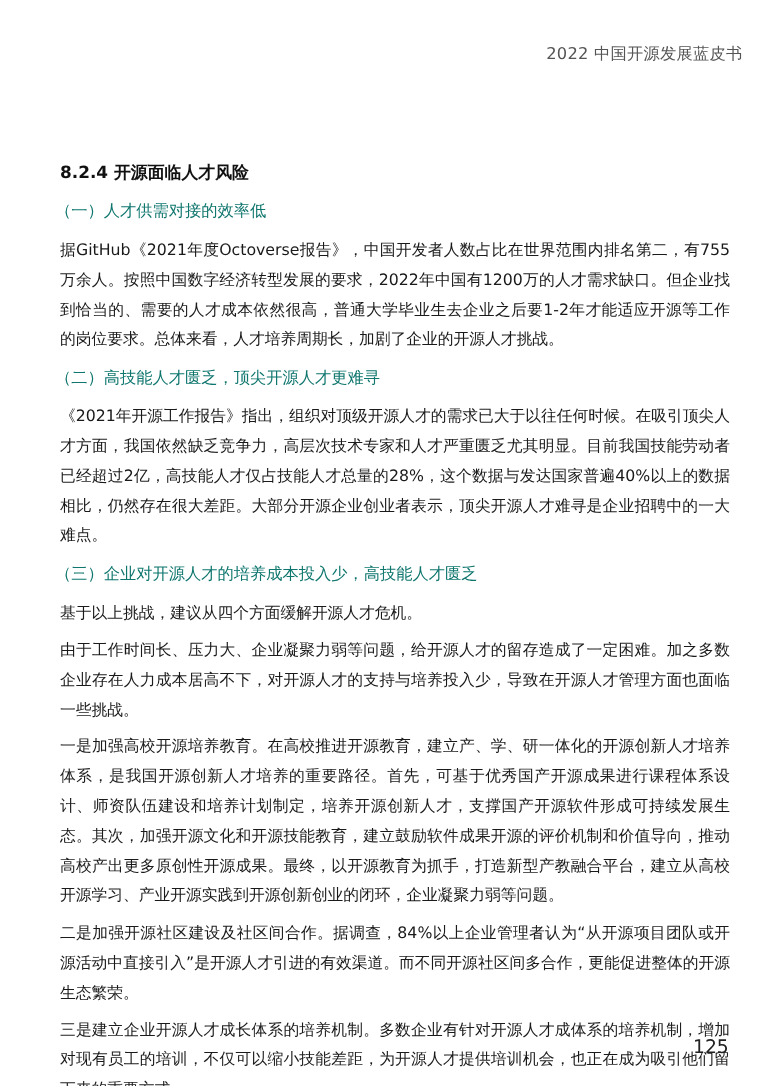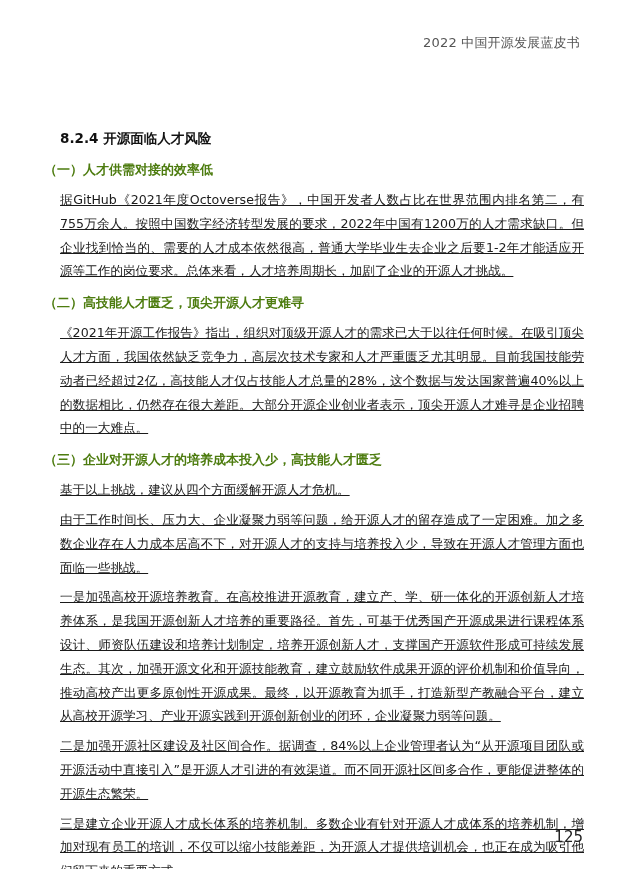--- a/index.html
+++ b/index.html
@@ -11,53 +11,52 @@
       width: 623px;
       height: 869px;
       position: relative;
       overflow: hidden;
       font-family: "DejaVu Sans", "Liberation Sans", sans-serif;
       color: #1a1a1a;
     }
     .running-header {
       position: absolute;
       top: 34px;
-      right: 43px;
+      right: 29px;
       font-size: 13px;
       color: #555555;
       letter-spacing: 0.2px;
     }
     .content {
       position: absolute;
       left: 44px;
       top: 128px;
       width: 540px;
     }
     .section-title {
       font-size: 13.5px;
       font-weight: bold;
       color: #111111;
-      margin: 0 0 12px 16px;
+      margin: 0 0 12px 4px;
       line-height: 20px;
     }
     .subsection-title {
       font-size: 13px;
-      font-weight: bold;
-      color: #4d7c0f;
+      font-weight: normal;
+      color: #0f766e;
       margin: 0 0 8px 0;
       line-height: 20px;
     }
     .para {
       font-size: 12.6px;
       line-height: 23.8px;
-      margin: 0 0 6px 16px;
+      margin: 0 0 6px 4px;
       color: #1a1a1a;
       text-align: justify;
       text-justify: inter-character;
-      text-decoration: underline;
     }
     .page-number {
       position: absolute;
       right: 40px;
       top: 828px;
       font-size: 15px;
       color: #222222;
       margin-left: 36px;
     }
   </style>

